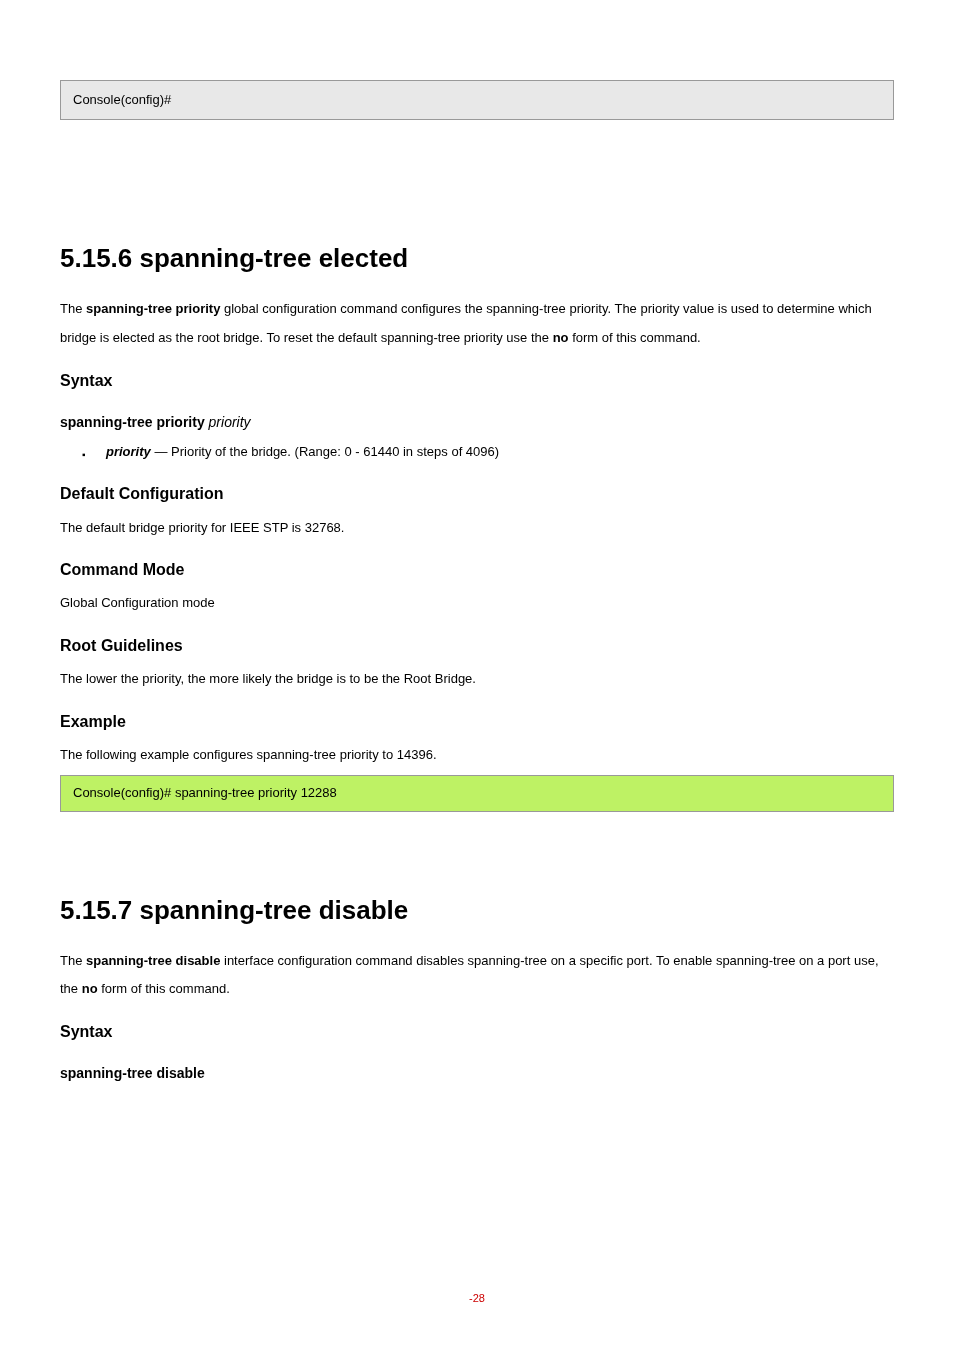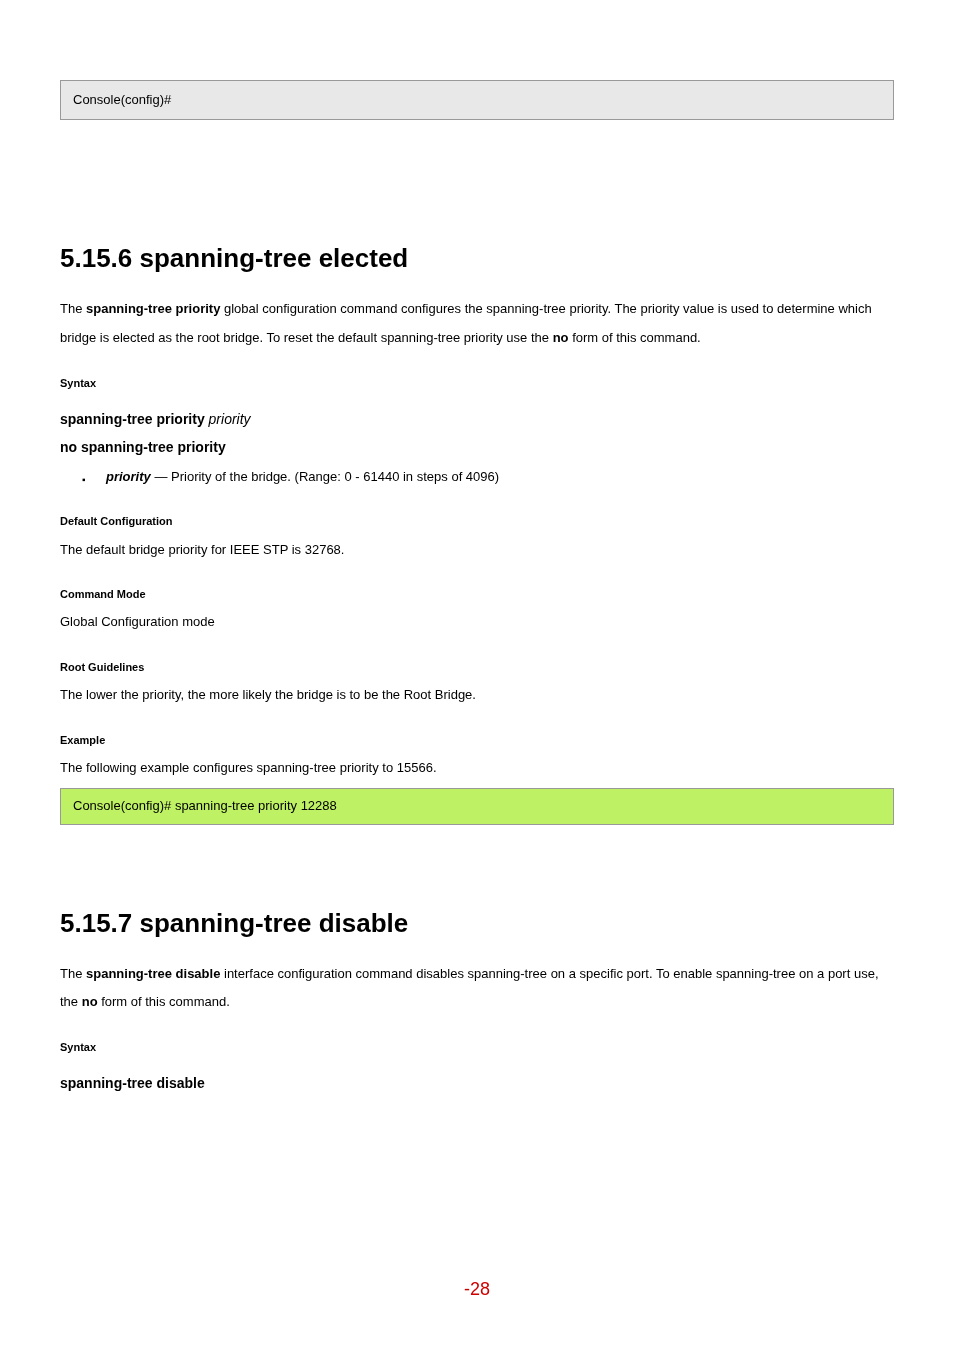--- a/index.html
+++ b/index.html
@@ -23,22 +23,22 @@
   }
   .code-block .prompt { font-weight: normal; }
   .section-title {
     font-size: 26px;
     font-weight: bold;
     margin-top: 110px;
     margin-bottom: 8px;
   }
   .subheading {
     font-weight: bold;
-    font-size: 11px;
-    margin-top: 18px;
+    font-size: 16px;
+    margin-top: 10px;
     margin-bottom: 2px;
   }
   .para { font-size: 13px; line-height: 2.2; }
   .inline-bold { font-weight: bold; }
   .syntax-block { margin-top: 10px; }
   .syntax-line { font-weight: bold; font-size: 14px; line-height: 2.0; }
   .syntax-ital { font-style: italic; font-weight: normal; }
   .param-list { margin: 2px 0 10px 46px; }
   .param-list li { font-size: 13px; list-style: none; position: relative; }
   .param-list li::before {
@@ -54,21 +54,21 @@
     border: 1px solid #999;
     padding: 8px 12px;
     margin-top: 6px;
     line-height: 1.4;
   }
   .page-num {
     position: absolute;
     bottom: 40px;
     left: 0; right: 0;
     text-align: center;
-    font-size: 18px;
+    font-size: 11px;
     color: #cc0000;
   }
 </style>
 </head>
 <body>
 
 <div class="code-block">
   <span class="prompt">Console(config)#</span>
 </div>
 
@@ -76,40 +76,39 @@
 
 <p class="para">
   <span>The </span><span class="inline-bold">spanning-tree priority</span><span> global configuration command configures the spanning-tree priority. The priority value is used to determine which bridge is elected as the root bridge. To reset the default spanning-tree priority use the </span><span class="inline-bold">no</span><span> form of this command.</span>
 </p>
 
 <div class="subheading">Syntax</div>
 <div class="syntax-block">
   <div class="syntax-line">
     <span>spanning-tree priority </span><span class="syntax-ital">priority</span>
   </div>
-  <div class="syntax-line">no spanning-tree priority</div>
 </div>
 
 <ul class="param-list">
   <li>
     <span class="param-name">priority</span><span> — Priority of the bridge. (Range: 0 - 61440 in steps of 4096)</span>
   </li>
 </ul>
 
 <div class="subheading">Default Configuration</div>
 <p class="para">The default bridge priority for IEEE STP is 32768.</p>
 
 <div class="subheading">Command Mode</div>
 <p class="para">Global Configuration mode</p>
 
 <div class="subheading">Root Guidelines</div>
 <p class="para">The lower the priority, the more likely the bridge is to be the Root Bridge.</p>
 
 <div class="subheading">Example</div>
-<p class="para">The following example configures spanning-tree priority to 15566.</p>
+<p class="para">The following example configures spanning-tree priority to 14396.</p>
 
 <div class="example-block">
   <span>Console(config)# </span><span class="cmd-bold">spanning-tree priority </span><span>12288</span>
 </div>
 
 <div class="section-title" style="margin-top:70px;">5.15.7 spanning-tree disable</div>
 
 <p class="para">
   <span>The </span><span class="inline-bold">spanning-tree disable</span><span> interface configuration command disables spanning-tree on a specific port. To enable spanning-tree on a port use, the </span><span class="inline-bold">no</span><span> form of this command.</span>
 </p>

